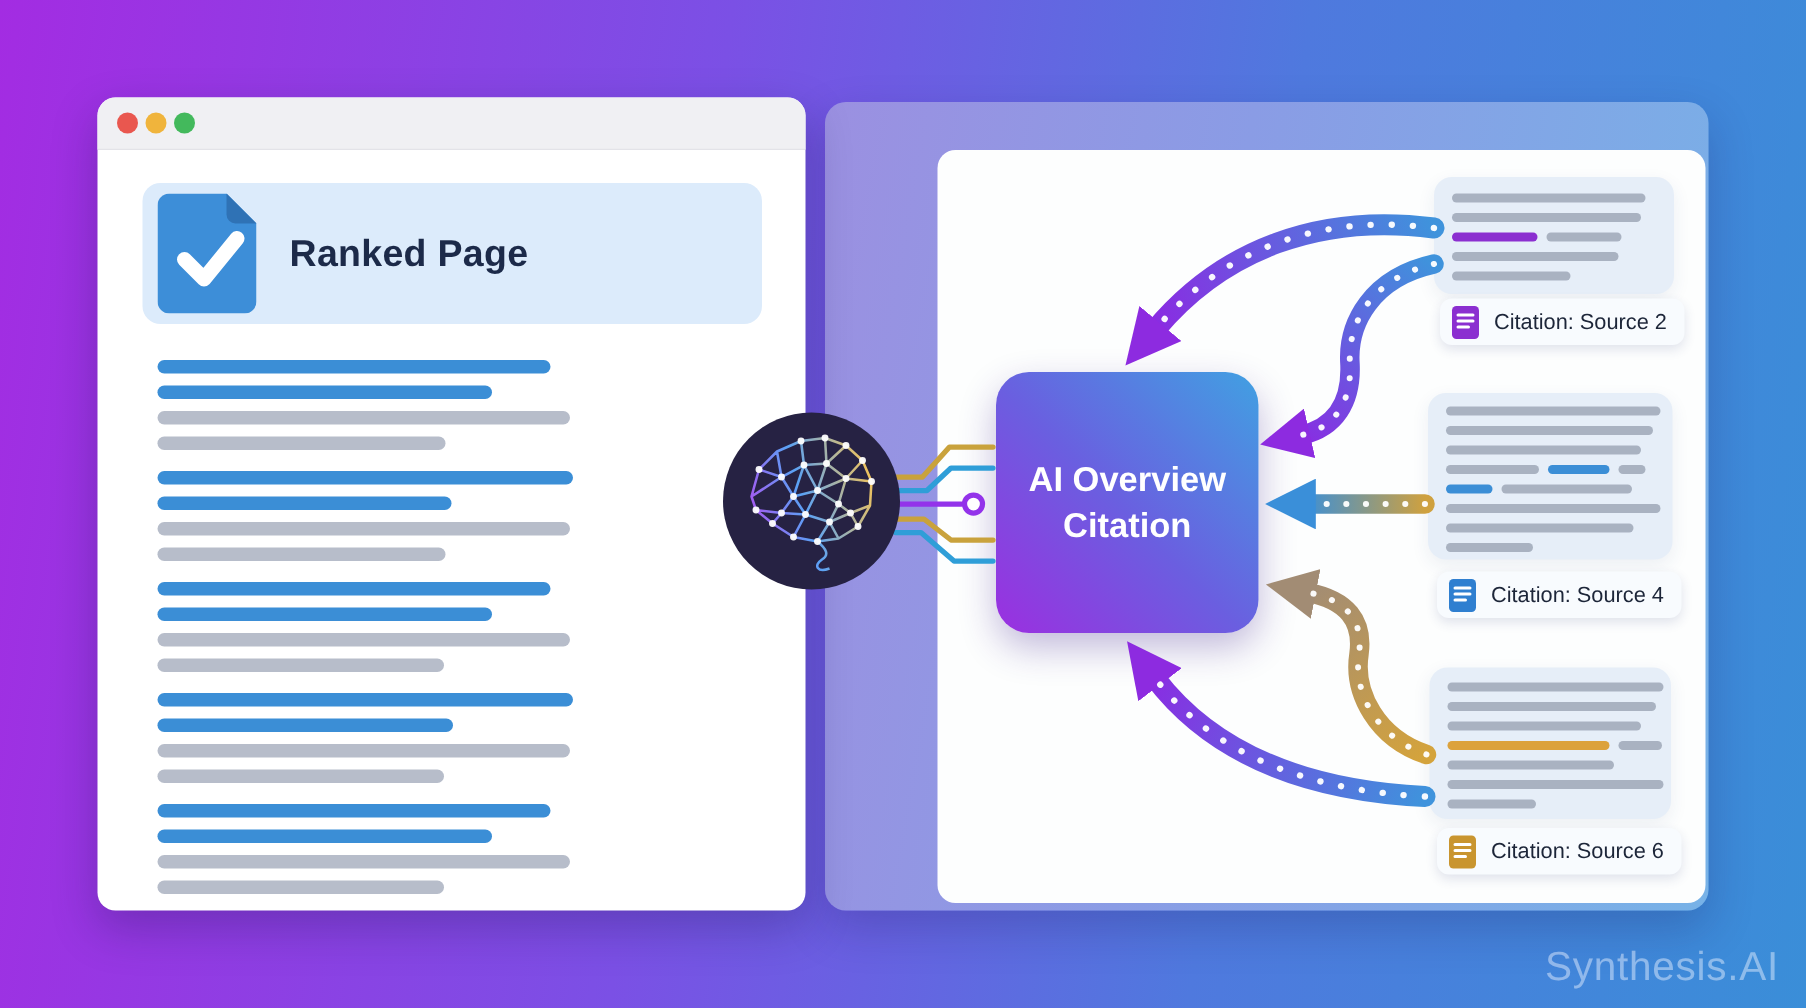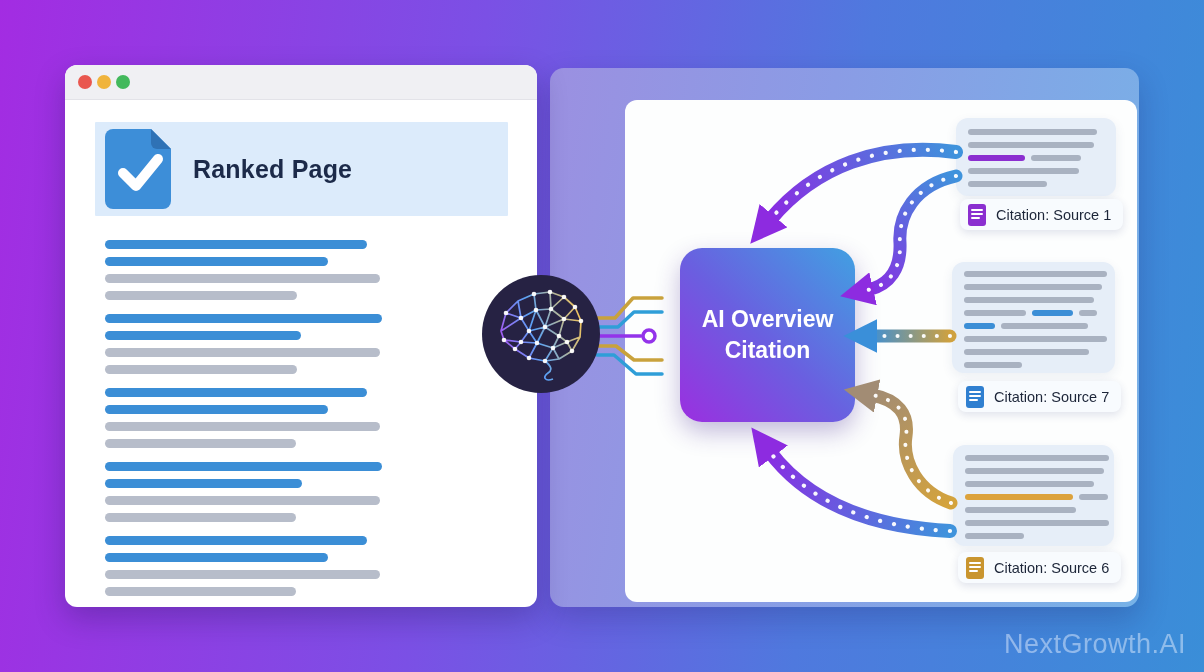--- a/index.html
+++ b/index.html
@@ -13,21 +13,21 @@
     position:absolute;left:65px;top:65px;width:472px;height:542px;
     background:#fff;border-radius:12px;box-shadow:0 12px 30px rgba(25,18,80,.28);
   }
   .titlebar{
     height:34px;background:#f0f0f3;border-bottom:1px solid #e3e3e8;
     border-radius:12px 12px 0 0;display:flex;align-items:center;gap:5px;padding-left:13px;
   }
   .tl-dot{width:14px;height:14px;border-radius:50%;}
   .header-card{
     position:absolute;left:30px;top:57px;width:413px;height:94px;
-    background:#dcebfb;border-radius:1px;display:flex;align-items:center;gap:22px;padding-left:10px;box-sizing:border-box;
+    background:#dcebfb;border-radius:12px;display:flex;align-items:center;gap:22px;padding-left:10px;box-sizing:border-box;
   }
   .page-title{font-size:25px;font-weight:700;color:#1c2a49;letter-spacing:.2px;}
   .left-bars{position:absolute;left:40px;top:175px;}
   .bar-group{margin-bottom:14px;}
   .bar-row{display:flex;gap:7px;margin-bottom:8px;}
   .seg{height:9px;border-radius:5px;display:inline-block;}
   .seg-blue{background:#3b8ed6;}
   .seg-gray{background:#b7bdca;}
   .seg-purple{background:#8b2fd0;}
   .seg-gold{background:#dca23c;}
@@ -36,21 +36,21 @@
     position:absolute;left:550px;top:68px;width:589px;height:539px;border-radius:14px;
     background:linear-gradient(100deg,#9b90e1 0%,#8a9ce5 42%,#77b2e7 100%);
     box-shadow:0 12px 30px rgba(25,18,80,.22);
   }
   .panel-content{
     position:absolute;left:625px;top:100px;width:512px;height:502px;
     background:#fdfefe;border-radius:12px;
   }
   
   .ai-box{
-    position:absolute;left:680px;top:248px;width:175px;height:174px;border-radius:22px;
+    position:absolute;left:664px;top:248px;width:175px;height:174px;border-radius:22px;
     background:linear-gradient(225deg,#41a0e2 0%,#6a5fe0 52%,#9b2fe0 100%);
     display:flex;flex-direction:column;align-items:center;justify-content:center;
     color:#fff;font-weight:700;font-size:23px;line-height:1.35;text-align:center;
     box-shadow:0 10px 24px rgba(60,30,140,.30);
   }
   
   .src-card{
     position:absolute;background:#e6eef8;border-radius:12px;
     padding:11px 0 0 12px;box-sizing:border-box;box-shadow:0 4px 12px rgba(40,60,120,.08);
   }
@@ -193,21 +193,21 @@
       </div>
       <div class="bar-row">
         <span class="seg seg-gray" style="width: 79px;"></span>
       </div>
     </div>
   <div class="cite-pill" style="left:960px;top:199px;">
     <svg width="20" height="24" viewBox="0 0 20 24">
       <rect x="1" y="1" width="18" height="22" rx="3" fill="#8b2fd0"></rect>
       <path d="M5 7 h10 M5 11 h10 M5 15 h7" stroke="#fff" stroke-width="2" stroke-linecap="round"></path>
     </svg>
-    <span class="cite-label">Citation: Source 1</span>
+    <span class="cite-label">Citation: Source 2</span>
   </div>
 
   <div class="src-card" style="left:952px;top:262px;width:163px;height:111px;padding-top:9px;">
       <div class="bar-row">
         <span class="seg seg-gray" style="width: 143px;"></span>
       </div>
       <div class="bar-row">
         <span class="seg seg-gray" style="width: 138px;"></span>
       </div>
       <div class="bar-row">
@@ -230,21 +230,21 @@
       </div>
       <div class="bar-row">
         <span class="seg seg-gray" style="width: 58px;"></span>
       </div>
     </div>
   <div class="cite-pill" style="left:958px;top:381px;">
     <svg width="20" height="24" viewBox="0 0 20 24">
       <rect x="1" y="1" width="18" height="22" rx="3" fill="#2f7fd0"></rect>
       <path d="M5 7 h10 M5 11 h10 M5 15 h7" stroke="#fff" stroke-width="2" stroke-linecap="round"></path>
     </svg>
-    <span class="cite-label">Citation: Source 7</span>
+    <span class="cite-label">Citation: Source 4</span>
   </div>
 
   <div class="src-card" style="left:953px;top:445px;width:161px;height:101px;padding-top:10px;">
       <div class="bar-row">
         <span class="seg seg-gray" style="width: 144px;"></span>
       </div>
       <div class="bar-row">
         <span class="seg seg-gray" style="width: 139px;"></span>
       </div>
       <div class="bar-row">
@@ -375,14 +375,14 @@
           <circle cx="553" cy="348" r="2.3"></circle>
           <circle cx="567" cy="342" r="2.3"></circle>
         <circle cx="550" cy="292" r="2.3"></circle>
           <circle cx="575" cy="307" r="2.3"></circle>
           <circle cx="504" cy="340" r="2.3"></circle>
         <circle cx="529" cy="358" r="2.3"></circle>
       </g>
     </g>
   </svg>
 
-  <div class="watermark">NextGrowth.AI</div>
+  <div class="watermark">Synthesis.AI</div>
 </div>
 
 </body></html>

